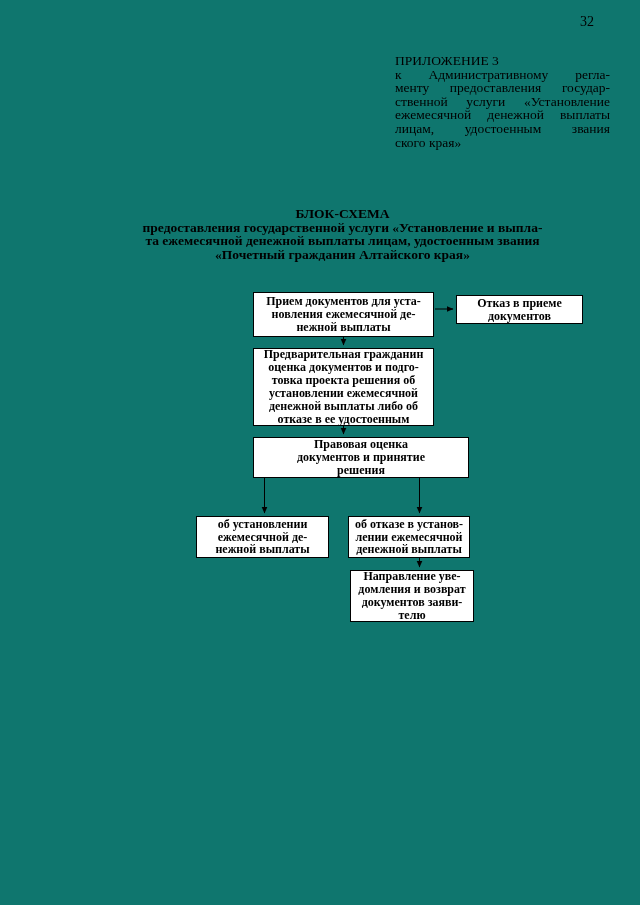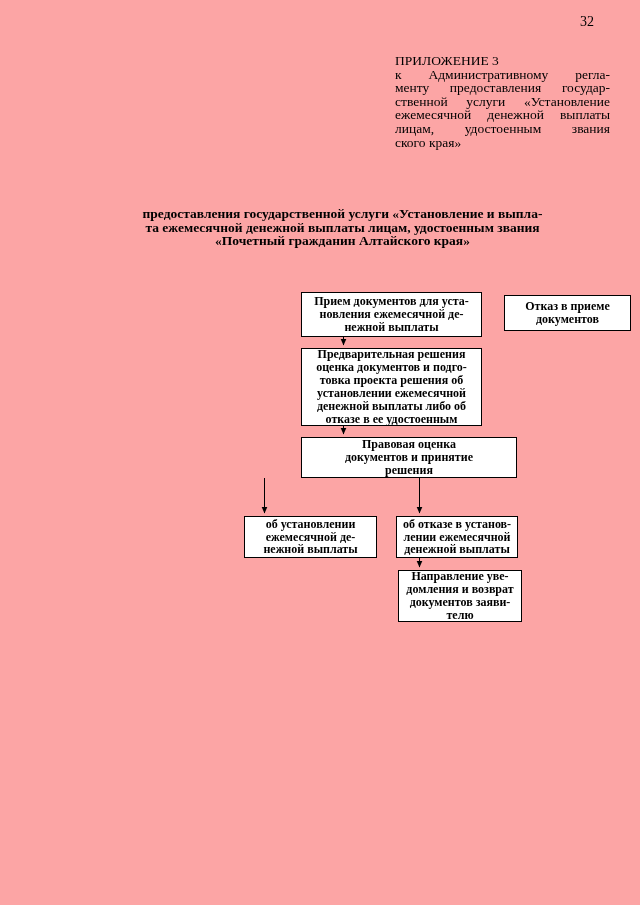--- a/index.html
+++ b/index.html
@@ -5,21 +5,21 @@
   html, body {
     margin: 0;
     padding: 0;
     background: #e8e8e8;
   }
   .page {
     position: relative;
     width: 640px;
     height: 905px;
     margin: 0 auto;
-    background: #fca5a5;
+    background: #0f766e;
     font-family: "Liberation Serif", serif;
     color: #000000;
     overflow: hidden;
   }
   .page-number {
     position: absolute;
     top: 14px;
     left: 580px;
     font-size: 14px;
     font-weight: normal;
@@ -71,24 +71,23 @@
     background: #fff;
     display: flex;
     flex-direction: column;
     align-items: center;
     justify-content: center;
     text-align: center;
     font-weight: bold;
     font-size: 12px;
     line-height: 12.9px;
     padding: 1px 2px;
-    margin-left: 48px;
   }
   #box-reception            { left: 253px; top: 292px; width: 181px; height: 45px; }
-  #box-refusal-acceptance   { left: 456px; top: 295px; width: 127px; height: 36px; }
+  #box-refusal-acceptance   { left: 456px; top: 295px; width: 127px; height: 29px; }
   #box-preliminary-review   { left: 253px; top: 348px; width: 181px; height: 78px; }
   #box-legal-review         { left: 253px; top: 437px; width: 216px; height: 41px; }
   #box-establishment        { left: 196px; top: 516px; width: 133px; height: 42px; }
   #box-refusal-establishment{ left: 348px; top: 516px; width: 122px; height: 42px; }
   #box-notification         { left: 350px; top: 570px; width: 124px; height: 52px; }
 </style>
 </head>
 <body>
 
 <div class="page">
@@ -99,20 +98,21 @@
       <div>ПРИЛОЖЕНИЕ 3</div>
       <div>к Административному регла-</div>
       <div>менту предоставления государ-</div>
       <div>ственной услуги «Установление</div>
       <div>ежемесячной денежной выплаты</div>
       <div>лицам, удостоенным звания</div>
       <div>ского края»</div>
     </div>
 
   <div class="title">
+    <div class="title-heading">БЛОК-СХЕМА</div>
     <div class="title-lines">
         <div>предоставления государственной услуги «Установление и выпла-</div>
         <div>та ежемесячной денежной выплаты лицам, удостоенным звания</div>
         <div>«Почетный гражданин Алтайского края»</div>
       </div>
   </div>
 
   <svg class="arrows" width="640" height="905" viewBox="0 0 640 905">
     <defs>
       <marker id="arr" markerWidth="8" markerHeight="8" refX="6.5" refY="3" orient="auto" markerUnits="userSpaceOnUse">
@@ -132,21 +132,21 @@
       <div>новления ежемесячной де-</div>
       <div>нежной выплаты</div>
     </div>
 
   <div class="box" id="box-refusal-acceptance">
       <div>Отказ в приеме</div>
       <div>документов</div>
     </div>
 
   <div class="box" id="box-preliminary-review">
-      <div>Предварительная решения</div>
+      <div>Предварительная гражданин</div>
       <div>оценка документов и подго-</div>
       <div>товка проекта решения об</div>
       <div>установлении ежемесячной</div>
       <div>денежной выплаты либо об</div>
       <div>отказе в ее удостоенным</div>
     </div>
 
   <div class="box" id="box-legal-review">
       <div>Правовая оценка</div>
       <div>документов и принятие</div>

